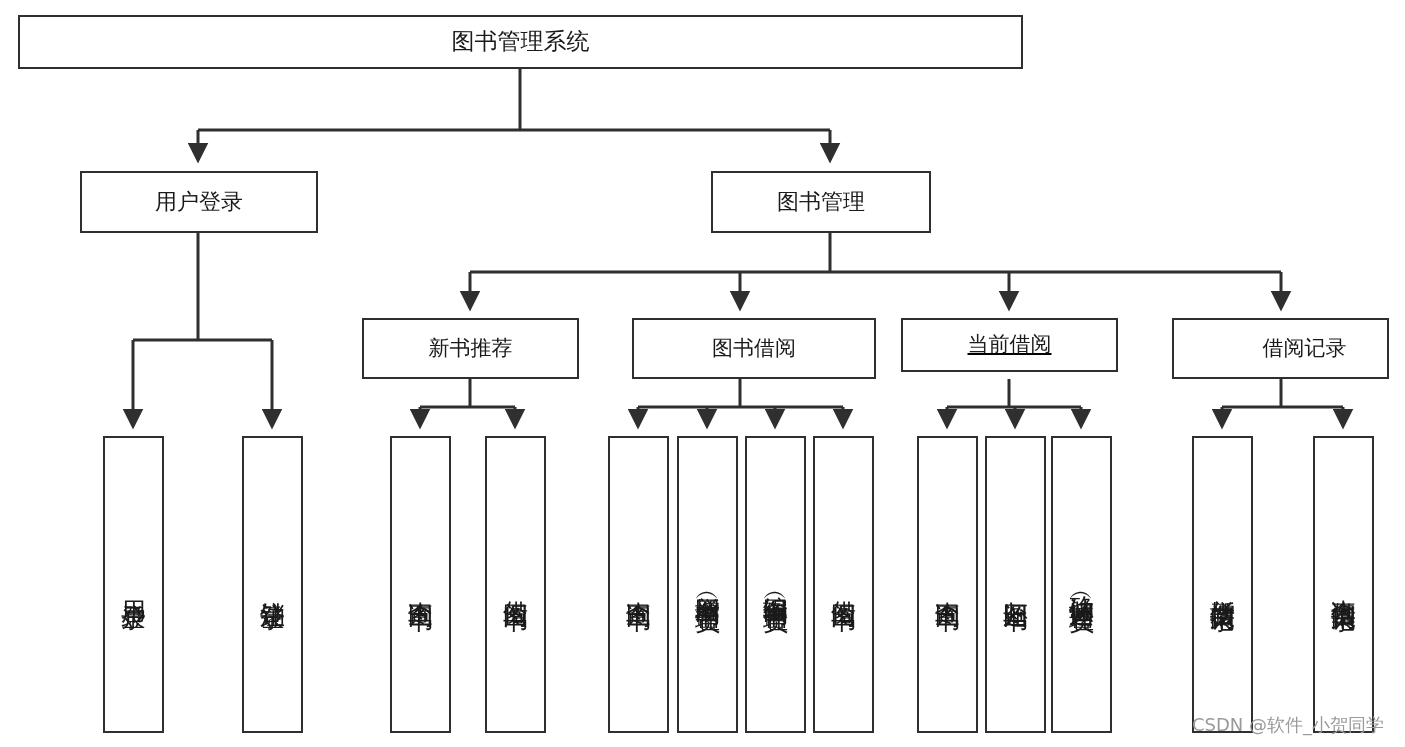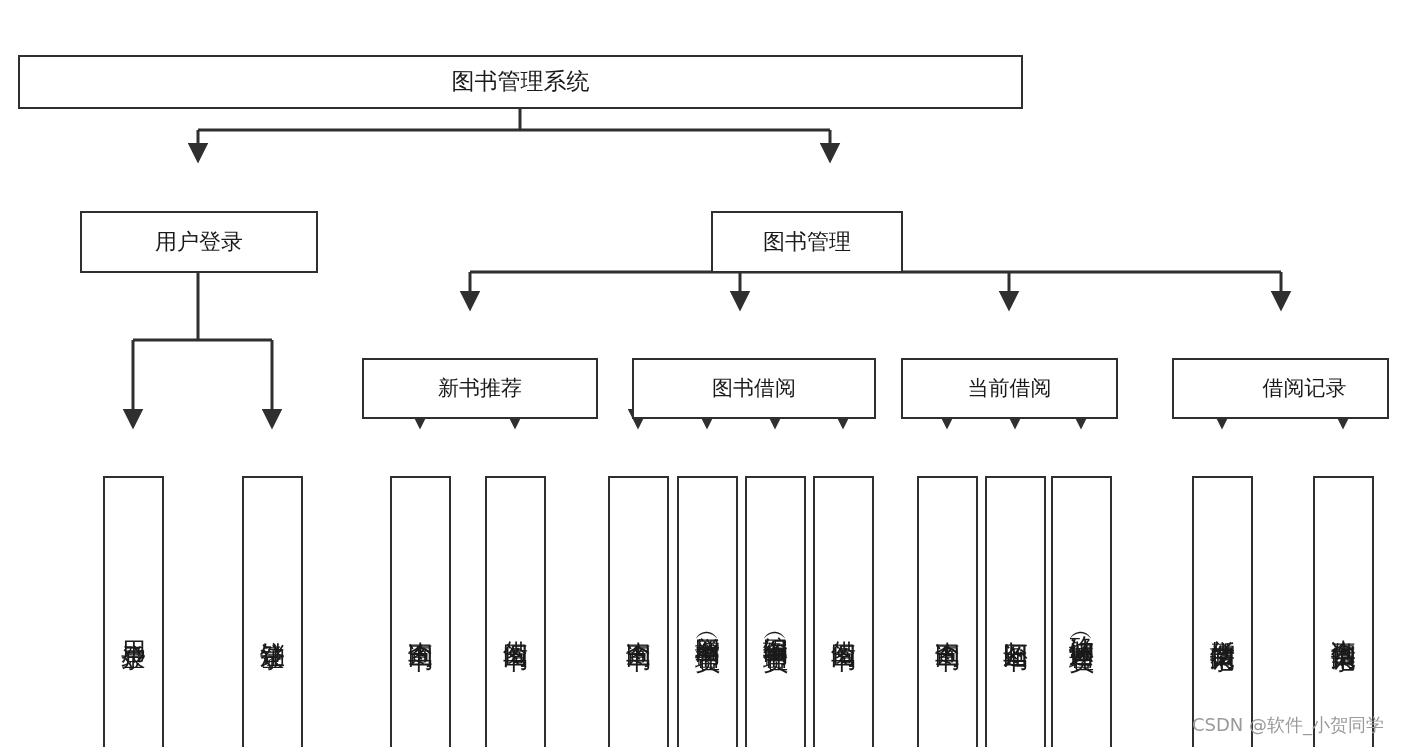--- a/index.html
+++ b/index.html
@@ -26,21 +26,20 @@
   }
   .node-box {
     position: absolute;
     box-sizing: border-box;
     border: 2px solid #2f2f2f;
     background: #ffffff;
     display: flex;
     align-items: center;
     justify-content: center;
     overflow: hidden;
-    margin-top: 40px;
   }
   .node-label {
     color: #1a1a1a;
     font-family: "DejaVu Sans", "Liberation Sans", sans-serif;
     line-height: 1.12;
     white-space: nowrap;
     text-align: center;
   }
   .node-root .node-label { font-size: 23px; }
   .node-lvl2 .node-label { font-size: 22px; }
@@ -118,31 +117,31 @@
     </g>
   </svg>
 
   <div class="node-box node-root" style="left:18px; top:15px; width:1005px; height:54px;">
     <span class="node-label">图书管理系统</span>
   </div>
 
   <div class="node-box node-lvl2" style="left:80px; top:171px; width:238px; height:62px;">
     <span class="node-label">用户登录</span>
   </div>
-  <div class="node-box node-lvl2" style="left:711px; top:171px; width:192px; height:62px;">
+  <div class="node-box node-lvl2" style="left:711px; top:171px; width:220px; height:62px;">
     <span class="node-label">图书管理</span>
   </div>
 
-  <div class="node-box node-lvl3" style="left:362px; top:318px; width:236px; height:61px;">
+  <div class="node-box node-lvl3" style="left:362px; top:318px; width:217px; height:61px;">
     <span class="node-label">新书推荐</span>
   </div>
   <div class="node-box node-lvl3" style="left:632px; top:318px; width:244px; height:61px;">
     <span class="node-label">图书借阅</span>
   </div>
-  <div class="node-box node-lvl3" style="left:901px; top:318px; width:217px; height:61px;">
+  <div class="node-box node-lvl3" style="left:901px; top:318px; width:217px; height:54px;text-decoration:underline;">
     <span class="node-label">当前借阅</span>
   </div>
   <div class="node-box node-lvl3" style="left:1172px; top:318px; width:217px; height:61px;padding-left:48px;">
     <span class="node-label">借阅记录</span>
   </div>
 
   <div class="node-box node-leaf" style="left:103px; top:436px; width:61px; height:297px;">
     <span class="node-label">用户登录</span>
   </div>
   <div class="node-box node-leaf" style="left:242px; top:436px; width:61px; height:297px;">

